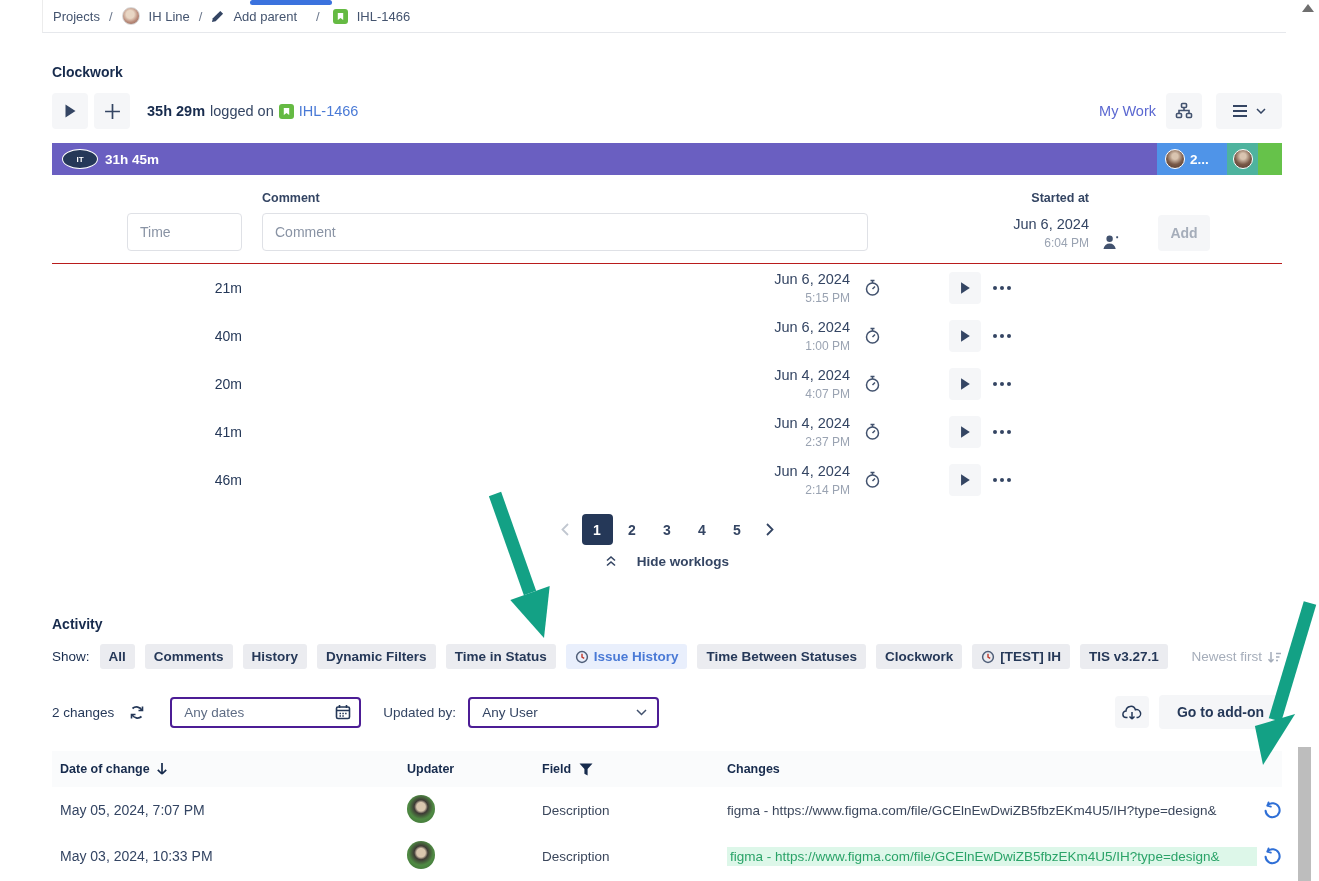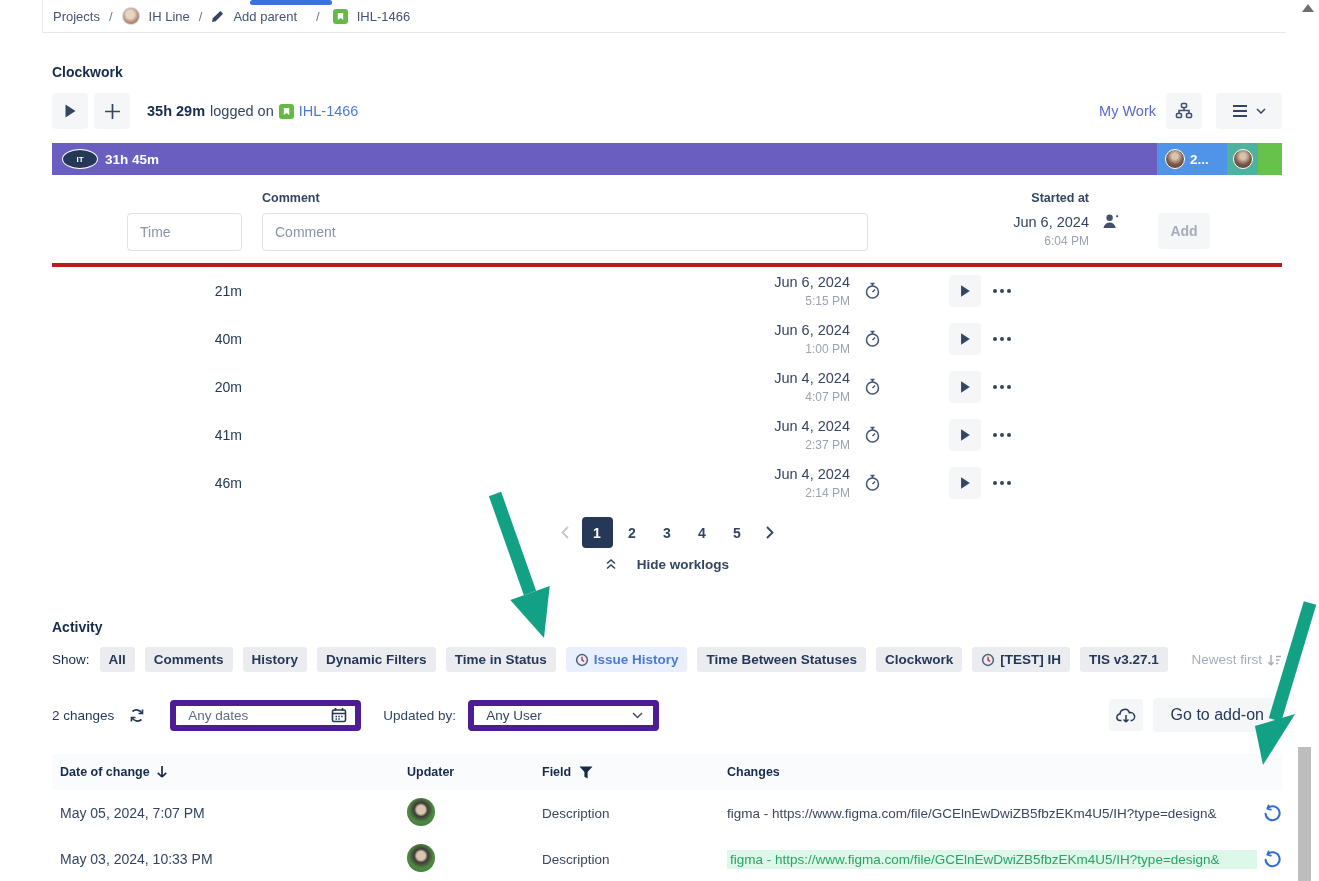--- a/index.html
+++ b/index.html
@@ -52,21 +52,21 @@
 
   
   .wl-head { margin-top:16px; display:flex; font-size:12.5px; font-weight:700; color:#344563; }
   .col-avatar { width:75px; }
   .col-time { width:115px; }
   .col-gap { width:20px; }
   .col-comment { width:606px; }
   .col-date { width:221px; text-align:right; }
   .col-icon { width:45px; display:flex; justify-content:center; align-items:center; }
   .col-actions { flex:1; display:flex; align-items:center; }
-  .wl-form { display:flex; align-items:flex-start; padding:8px 0 12px; border-bottom:4px solid #b91c1c; }
+  .wl-form { display:flex; align-items:flex-end; padding:8px 0 12px; border-bottom:1px solid #b91c1c; }
   .avatar-sm { width:26px; height:26px; border-radius:50%; }
   .av-man { background:radial-gradient(circle at 50% 42%, #d8c6ae 0 20%, #3e3a35 32%, #4f8a43 58%, #3a6d33 100%); }
   .av-woman { background:radial-gradient(circle at 50% 38%, #dcc8b6 0 20%, #6e4f41 42%, #4d372e 75%, #3c2b24 100%); }
   .av-woman2 { background:radial-gradient(circle at 50% 38%, #e3cfc0 0 22%, #8a4f3d 40%, #e8e4e0 70%, #d9d4cf 100%); }
   input.text-input { height:38px; border:1px solid #dfe1e6; border-radius:4px; padding:0 12px;
     font-size:14px; font-family:"Liberation Sans",sans-serif; color:#344563; width:100%; outline:none; }
   input.text-input::placeholder { color:#8993a4; }
   .started-block { line-height:1.35; }
   .started-date { font-size:14.5px; color:#344563; }
   .started-time { font-size:12px; color:#9aa3b2; }
@@ -93,32 +93,32 @@
   .pill-row { margin-top:12px; display:flex; align-items:center; gap:10px; font-size:13.5px; }
   .show-label { color:#172b4d; margin-right:0; }
   .pill { display:flex; align-items:center; gap:5px; background:#ebecf0; border:none; border-radius:3px;
     padding:5px 9px; font-size:13.5px; font-weight:600; color:#253858; cursor:pointer; font-family:"Liberation Sans",sans-serif; white-space:nowrap; }
   .pill.active { background:#e9effc; color:#4a7ad6; }
   .sort-control { margin-left:auto; display:flex; align-items:center; gap:5px; color:#a5adba; font-size:13.5px; cursor:pointer; }
 
   .filter-row { margin-top:26px; display:flex; align-items:center; }
   .changes-count { font-size:13.5px; color:#253858; }
   .refresh-btn { background:none; border:none; cursor:pointer; margin-left:14px; display:flex; }
-  .field-box { height:31px; border:6px solid #4c1d95; border-radius:4px; display:flex; align-items:center;
+  .field-box { height:31px; border:2px solid #4c1d95; border-radius:4px; display:flex; align-items:center;
     background:#fff; }
   .dates-box { width:191px; margin-left:24px; padding:0 8px 0 12px; justify-content:space-between; cursor:text; }
   .dates-box input { border:none; outline:none; width:120px; font-size:13.5px; color:#344563; font-family:"Liberation Sans",sans-serif; }
   .dates-box input::placeholder { color:#5e6c84; }
   .updated-label { margin-left:22px; font-size:13.5px; color:#344563; }
   .select-box { width:191px; margin-left:12px; padding:0 10px 0 12px; justify-content:space-between;
     font-size:13.5px; color:#344563; cursor:pointer; }
   .cloud-btn { margin-left:auto; width:34px; height:32px; background:#f5f6f8; border:none; border-radius:4px;
     display:flex; align-items:center; justify-content:center; cursor:pointer; }
   .goto-btn { margin-left:10px; height:34px; padding:0 18px; background:#f5f6f8; border:none; border-radius:4px;
-    font-size:16px; font-weight:400; color:#253858; cursor:pointer; font-family:"Liberation Sans",sans-serif; }
+    font-size:14px; font-weight:700; color:#253858; cursor:pointer; font-family:"Liberation Sans",sans-serif; }
 
   
   .hist-table { margin-top:22px; width:100%; }
   .ht-header { display:flex; align-items:center; height:36px; background:#fafbfc; font-size:12.5px; font-weight:700; color:#172b4d; }
   .htc-date { width:355px; padding-left:8px; display:flex; align-items:center; gap:6px; }
   .htc-updater { width:135px; }
   .htc-field { width:185px; display:flex; align-items:center; gap:8px; }
   .htc-changes { flex:1; }
   .ht-row { display:flex; align-items:center; height:46px; font-size:13.5px; color:#3b475c; }
   .ht-row .htc-date { font-size:14px; color:#344563; }

